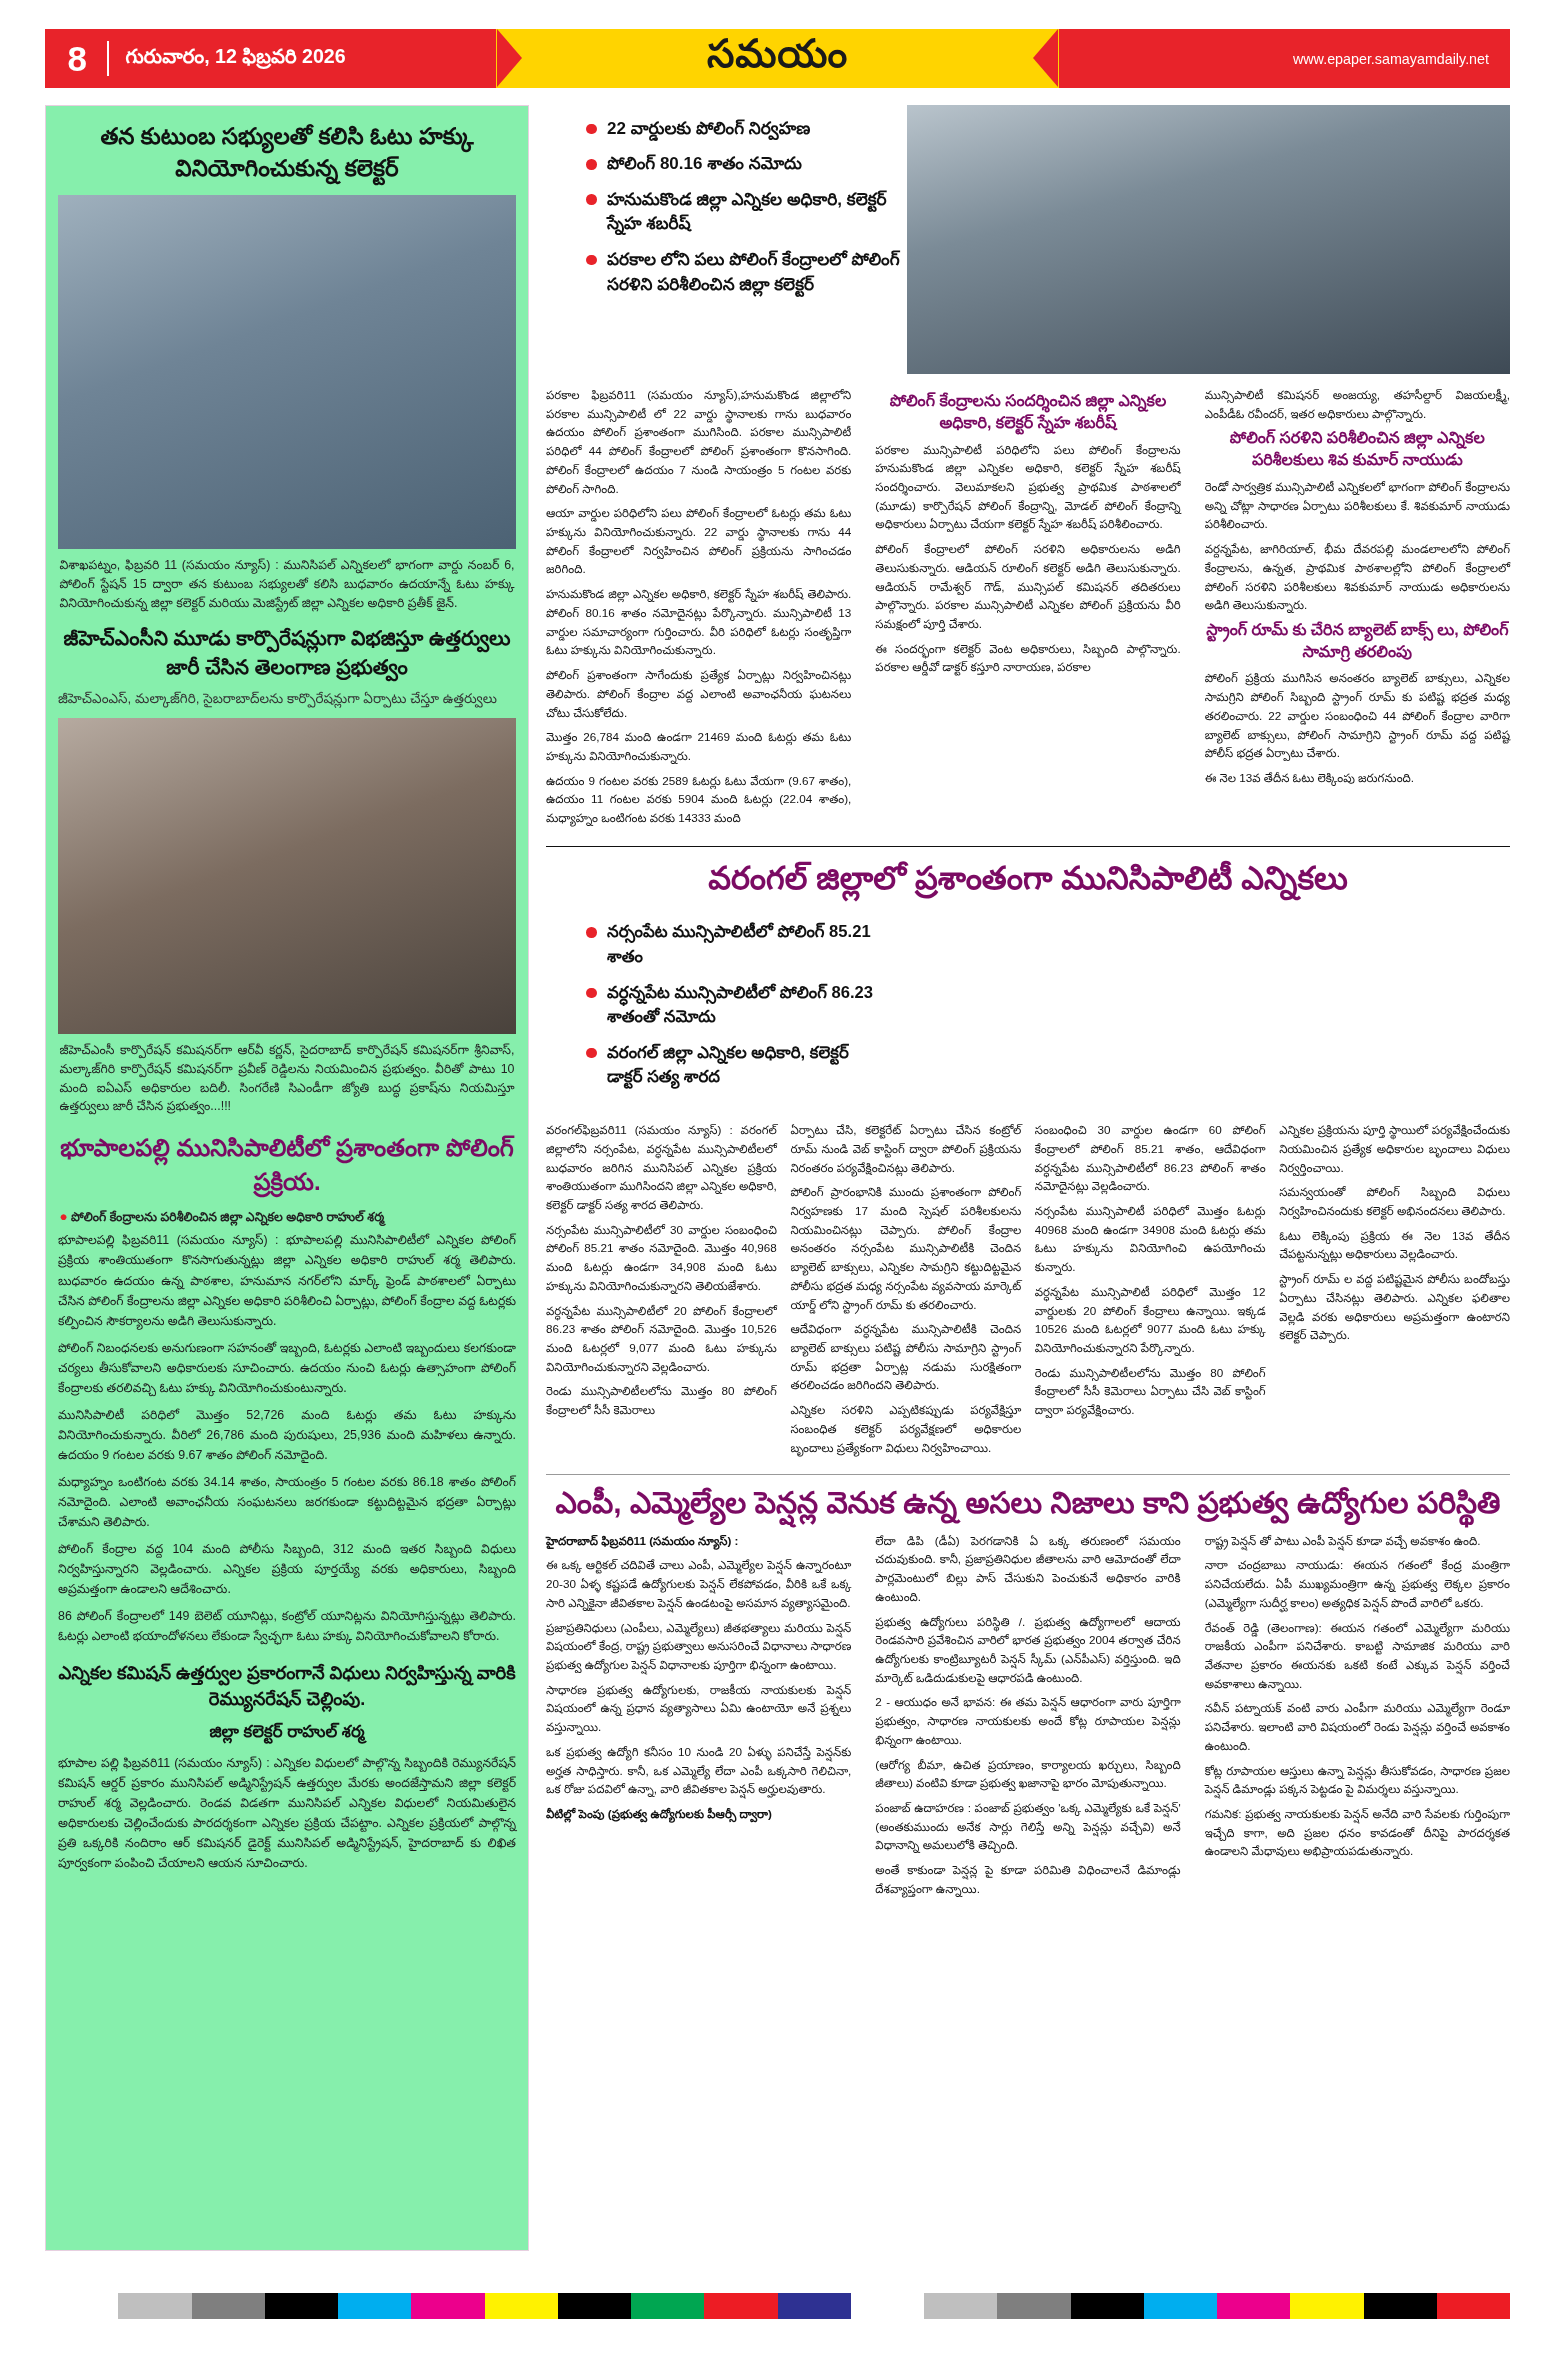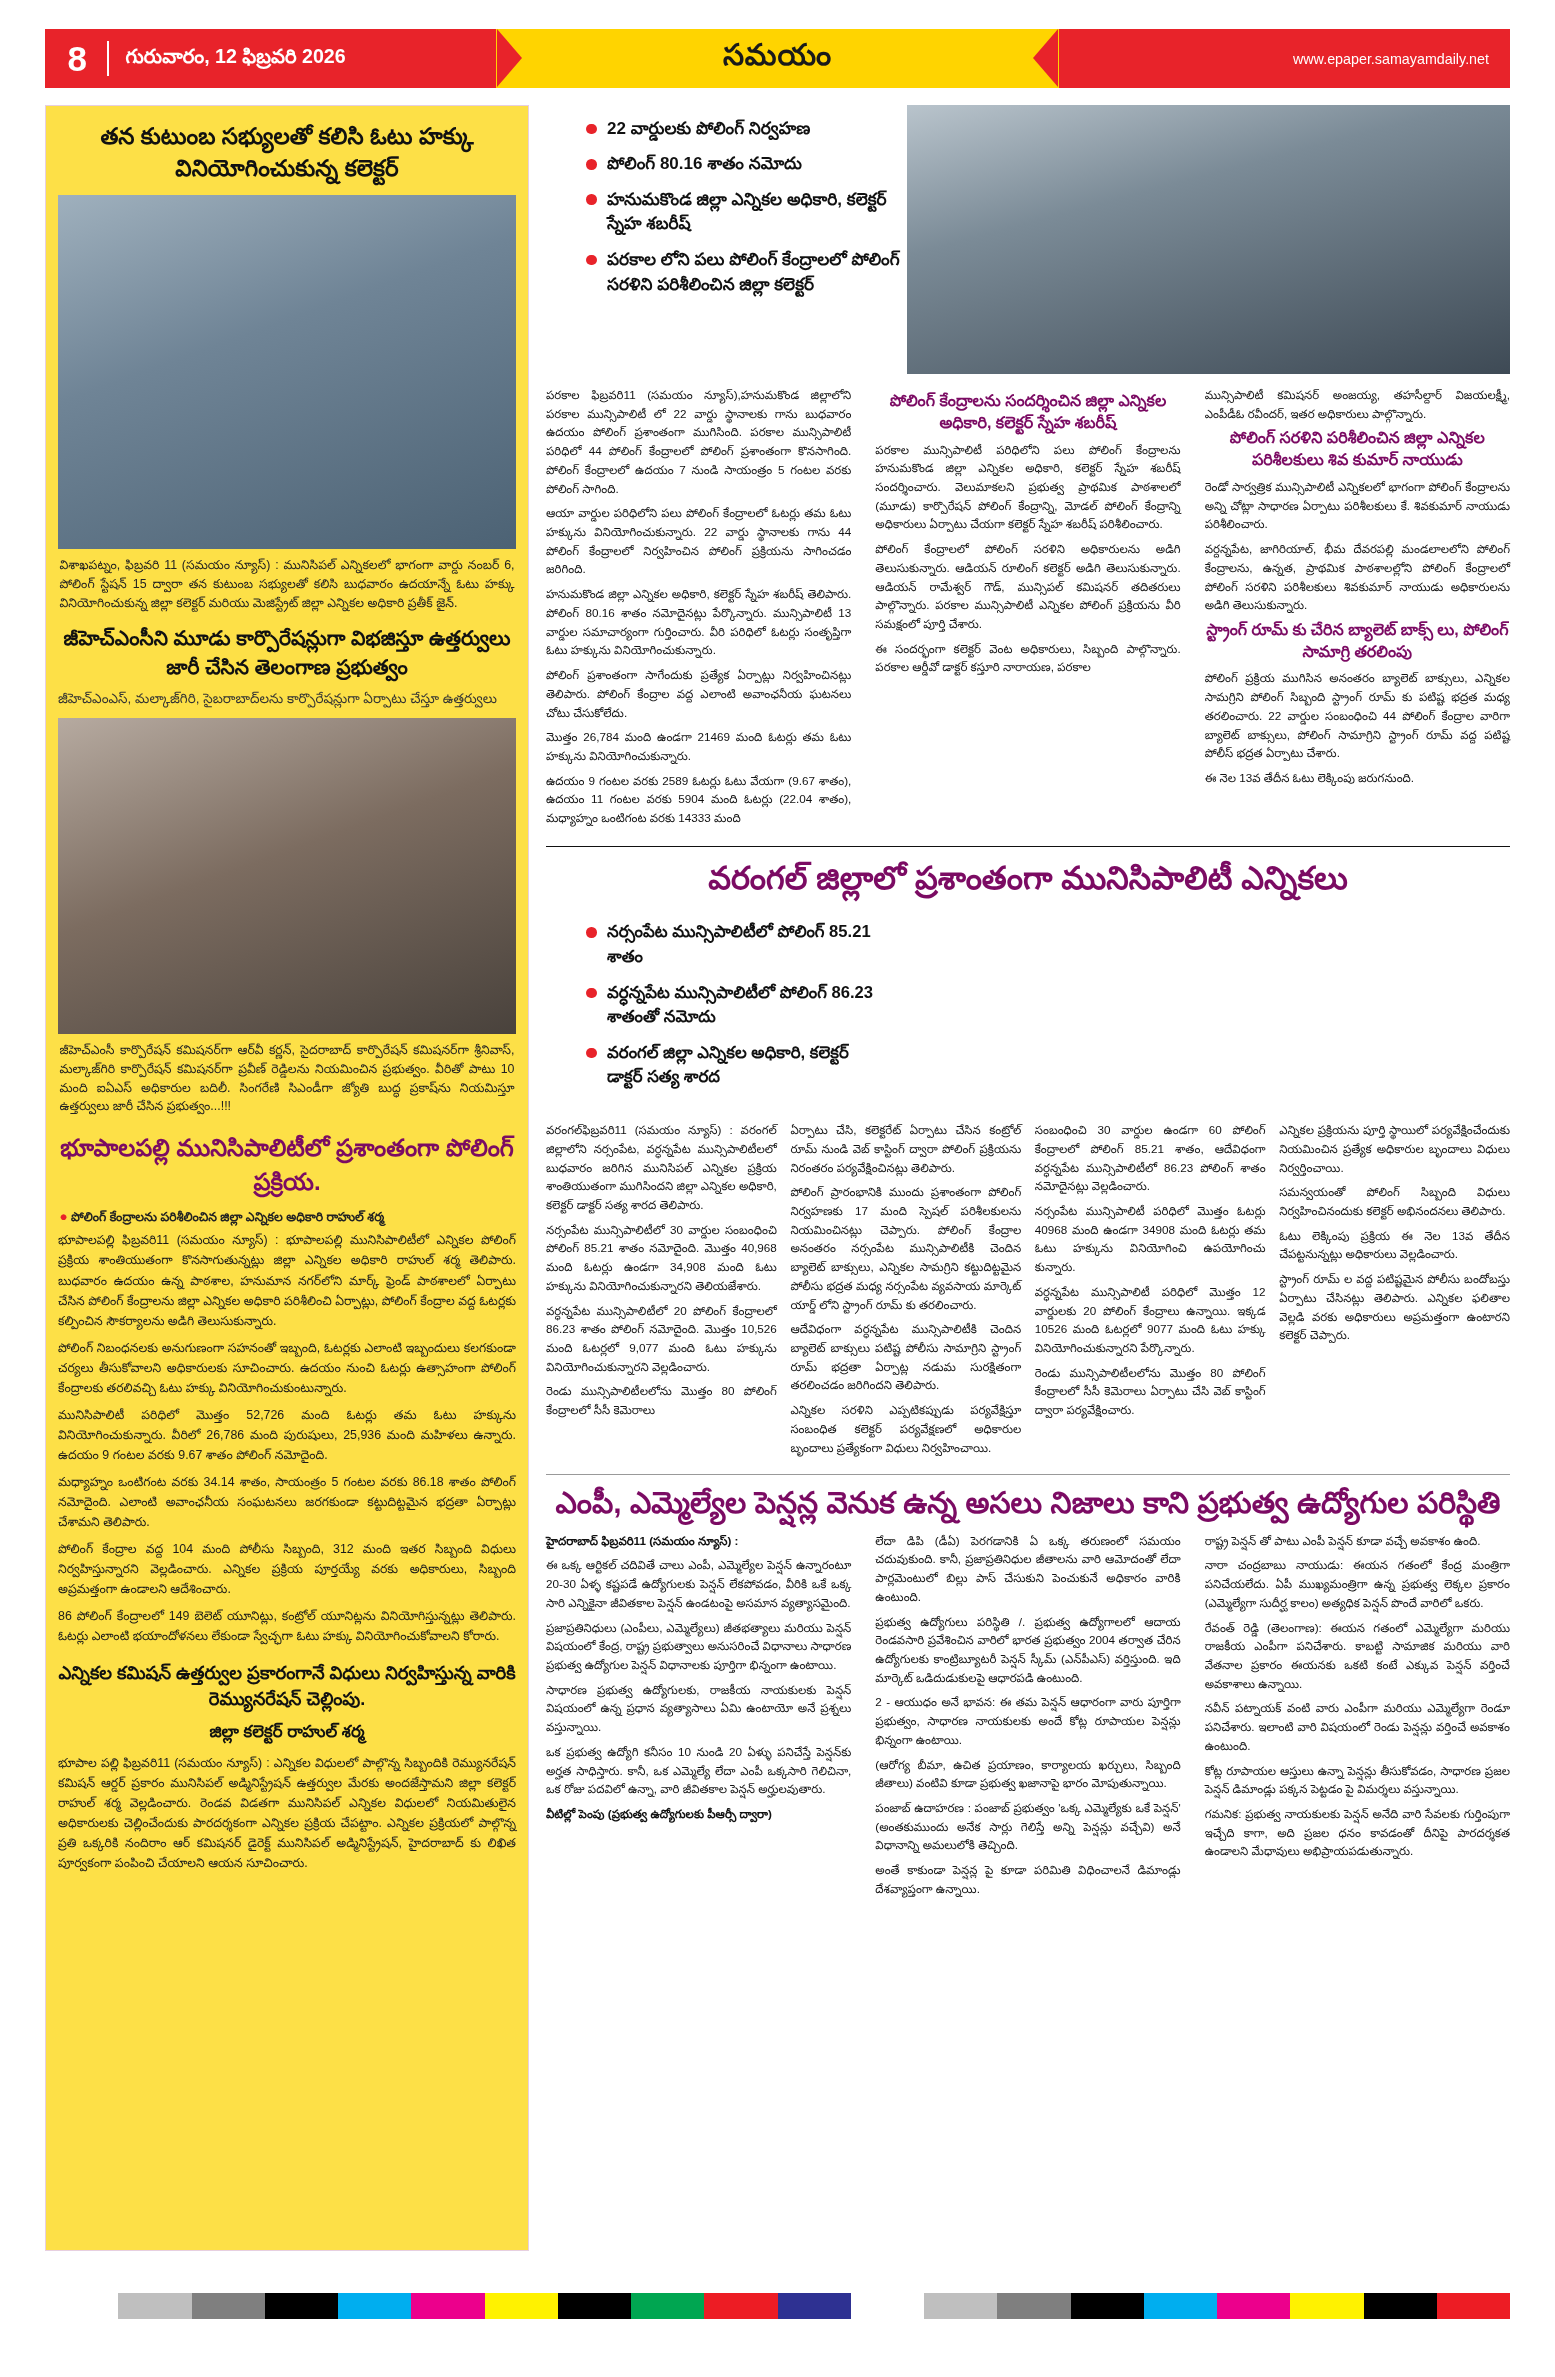--- a/index.html
+++ b/index.html
@@ -7,27 +7,27 @@
   .page{position:relative;width:1555px;height:2377px;background:#fff;}
 
   
   .masthead{position:absolute;left:45px;top:29px;width:1465px;height:59px;display:flex;align-items:stretch;}
   .mh-left{background:#e8232a;width:451px;display:flex;align-items:center;position:relative;}
   .mh-pagenum{color:#fff;font-size:35px;font-weight:bold;padding:0 19.6px 0 22.6px;}
   .mh-divider{width:2.3px;background:#fff;height:35px;align-self:center;}
   .mh-date{color:#fff;font-size:19.6px;padding-left:16.6px;font-weight:bold;}
   .mh-arrow{position:absolute;right:-25.6px;top:0;width:0;height:0;border-top:29px solid transparent;border-bottom:29px solid transparent;border-left:25.6px solid #e8232a;}
   .mh-mid{flex:1;background:#ffd400;display:flex;align-items:center;justify-content:center;}
-  .mh-title{font-size:30px;font-weight:bold;color:#1a1a1a;letter-spacing:0.8px;}
+  .mh-title{font-size:39px;font-weight:bold;color:#1a1a1a;letter-spacing:0.8px;}
   .mh-right{background:#e8232a;width:451px;display:flex;align-items:center;justify-content:flex-end;position:relative;}
   .mh-url{color:#fff;font-size:14.3px;padding-right:21px;}
   .mh-arrow2{position:absolute;left:-25.6px;top:0;width:0;height:0;border-top:29px solid transparent;border-bottom:29px solid transparent;border-right:25.6px solid #e8232a;}
 
   
-  .col1{position:absolute;left:45px;top:105px;width:482px;height:2144px;background:#fde047;border:0.8px solid #e7cfe0;}
+  .col1{position:absolute;left:45px;top:105px;width:482px;height:2144px;background:#86efac;border:0.8px solid #e7cfe0;}
   .c1-pad{padding:10.5px 12px;}
   .c1-head{font-size:23px;line-height:1.38;font-weight:bold;color:#111;text-align:center;margin:4.5px 0 10.5px;}
   .photo{width:100%;background:#cfd6dd;position:relative;overflow:hidden;}
   .ph1{height:354px;background:linear-gradient(160deg,#9fb0bd 0%,#6f8496 40%,#4c6274 100%);}
   .ph2{height:316px;background:linear-gradient(160deg,#b6aaa0 0%,#7c6c60 45%,#49423c 100%);}
   .cap{font-size:12.4px;line-height:1.5;text-align:justify;margin:7.5px 1.5px 3px;color:#222;}
   .c1-sub{font-size:20.3px;line-height:1.42;font-weight:bold;text-align:center;margin:12px 0 7.5px;}
   .c1-sub2{font-size:13.5px;line-height:1.45;margin:3px 0 9px;color:#333;}
   .c1-title-big{font-size:24px;line-height:1.4;font-weight:bold;color:#7b0b63;text-align:center;margin:15px 0 9px;}
   .bullet-red{color:#e8232a;font-size:13.5px;}

